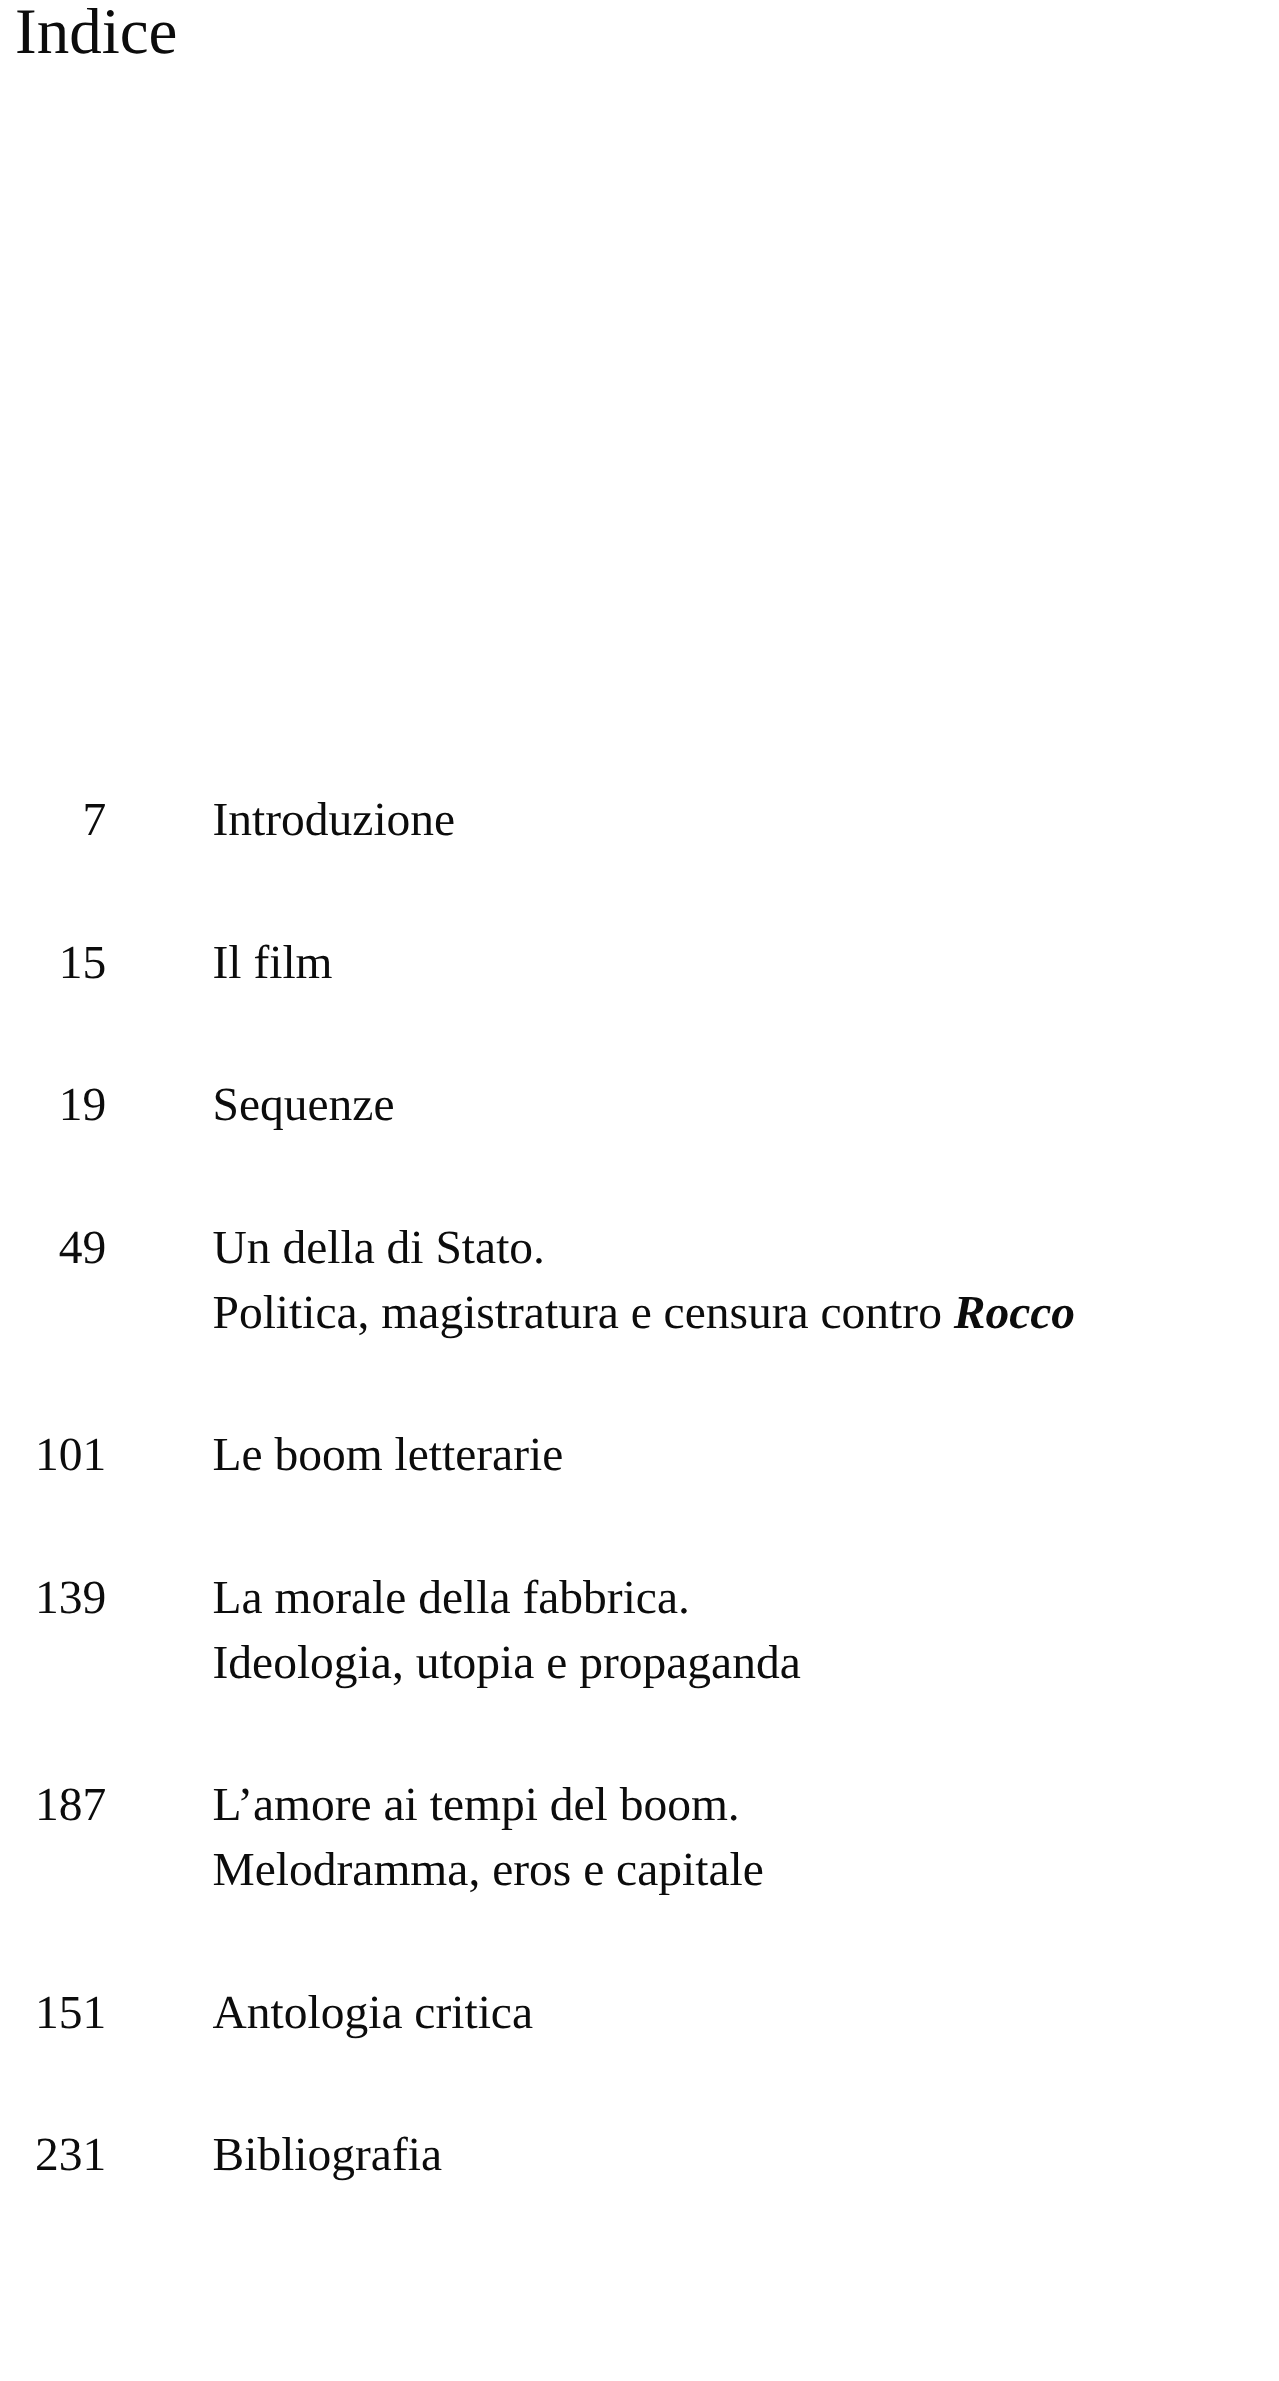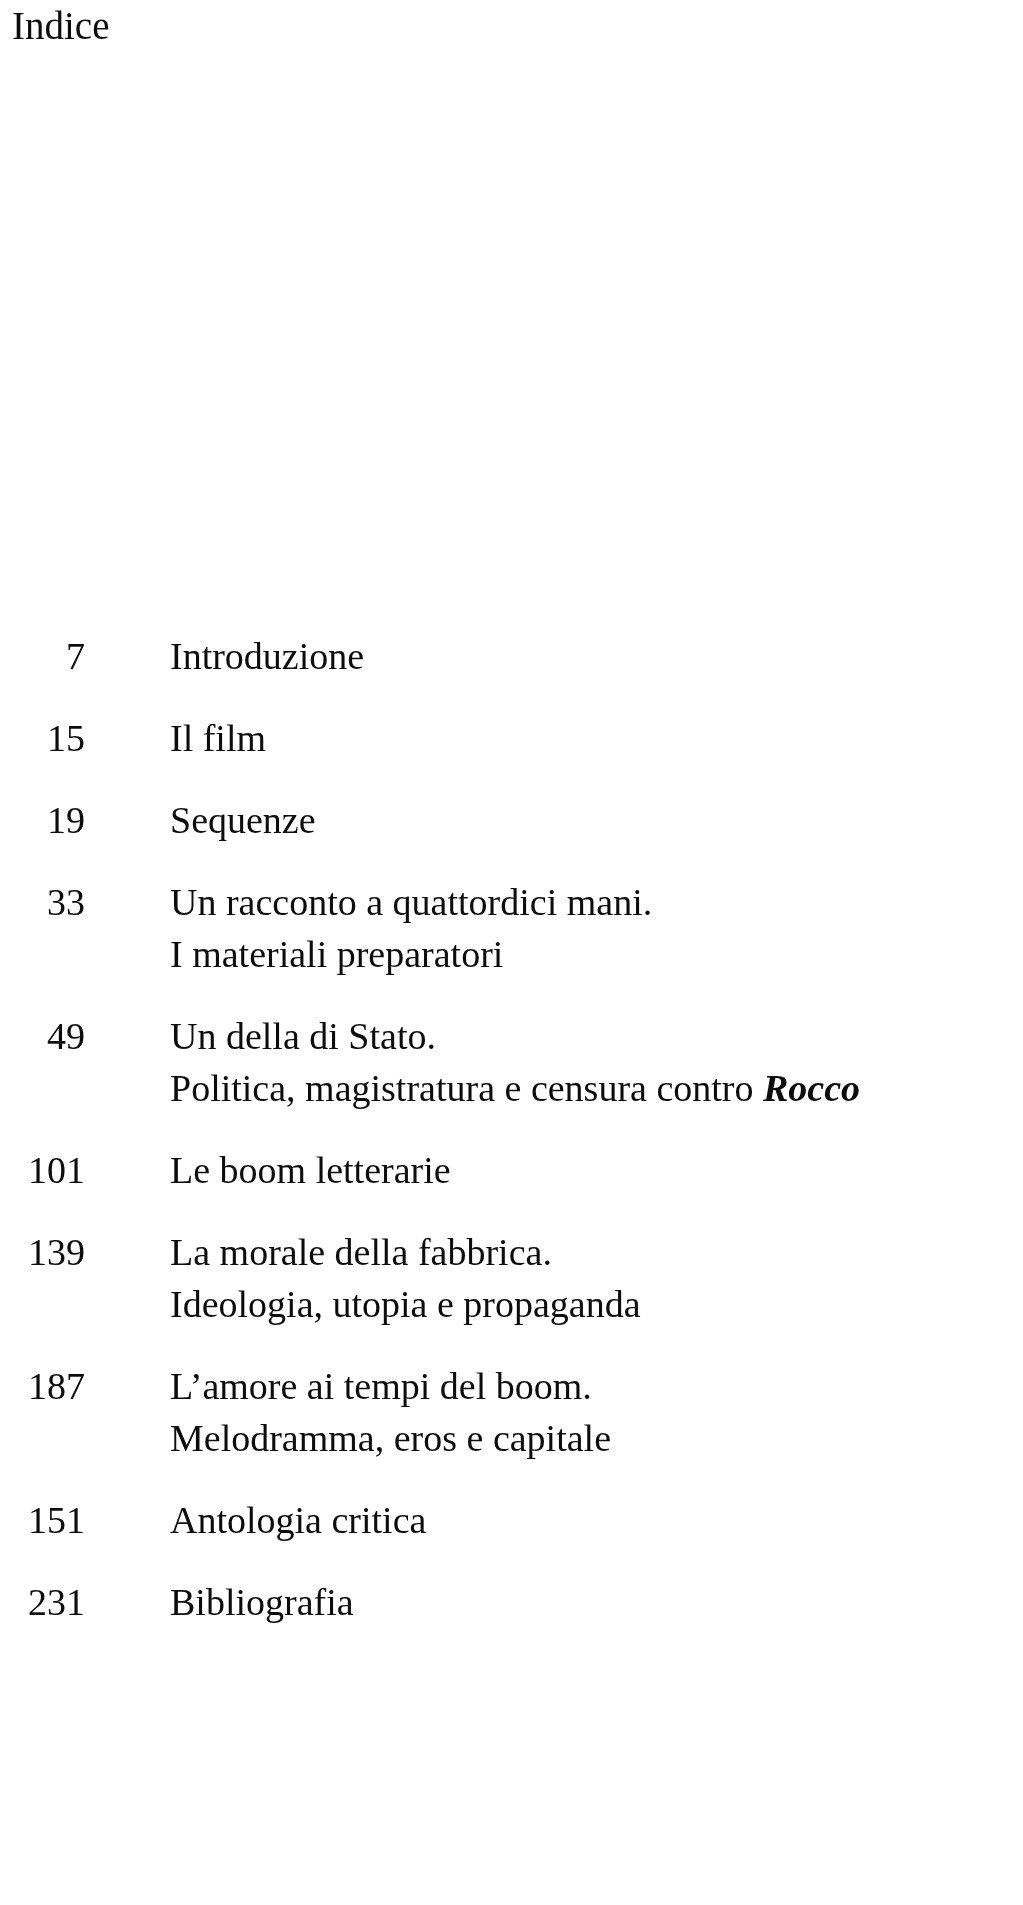--- a/index.html
+++ b/index.html
@@ -16,38 +16,38 @@
     font-family: "Liberation Serif", "DejaVu Serif", serif;
     font-size: 38px;
     line-height: 52px;
     overflow: hidden;
   }
   .doc-title {
     position: absolute;
     left: 12px;
     top: 0;
     margin: 0;
-    font-size: 39px;
+    font-size: 52px;
     font-weight: 400;
     line-height: 52px;
   }
   .toc {
     position: absolute;
     left: 0;
     top: 630px;
     width: 1023px;
   }
   .entry {
     display: grid;
     grid-template-columns: 85px 1fr;
     column-gap: 85px;
     align-items: start;
   }
   .entry + .entry {
-    margin-top: 30px;
+    margin-top: 62px;
   }
   .num {
     text-align: right;
     white-space: nowrap;
   }
   .titles {
     min-width: 0;
   }
   .line {
     white-space: nowrap;
@@ -72,27 +72,20 @@
       <div class="entry">
         <div class="num">15</div>
         <div class="titles">
           <div class="line"><span>Il film</span></div>
         </div>
       </div>
       <div class="entry">
         <div class="num">19</div>
         <div class="titles">
           <div class="line"><span>Sequenze</span></div>
-        </div>
-      </div>
-      <div class="entry">
-        <div class="num">33</div>
-        <div class="titles">
-          <div class="line"><span>Un racconto a quattordici mani.</span></div>
-          <div class="line"><span>I materiali preparatori</span></div>
         </div>
       </div>
       <div class="entry">
         <div class="num">49</div>
         <div class="titles">
           <div class="line"><span>Un della di Stato.</span></div>
           <div class="line"><span>Politica, magistratura e censura contro </span><em>Rocco</em></div>
         </div>
       </div>
       <div class="entry">

